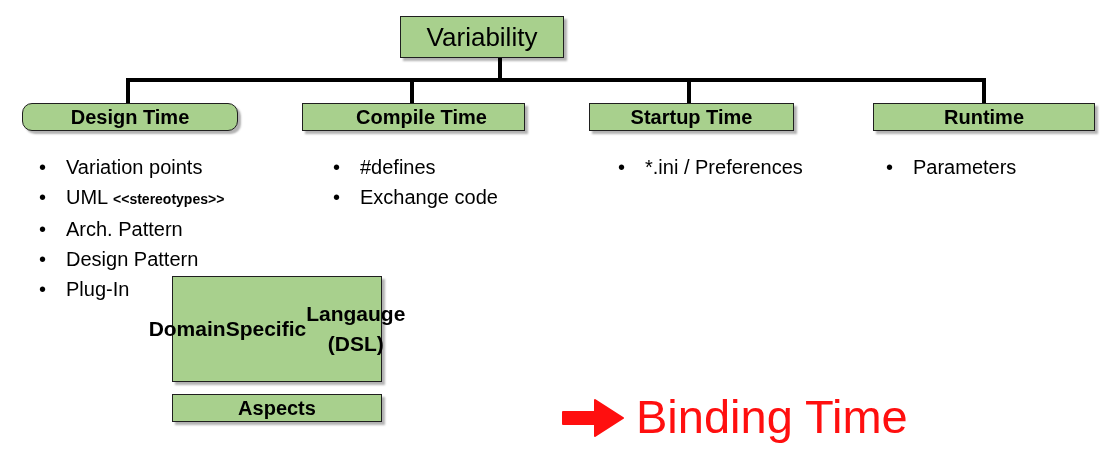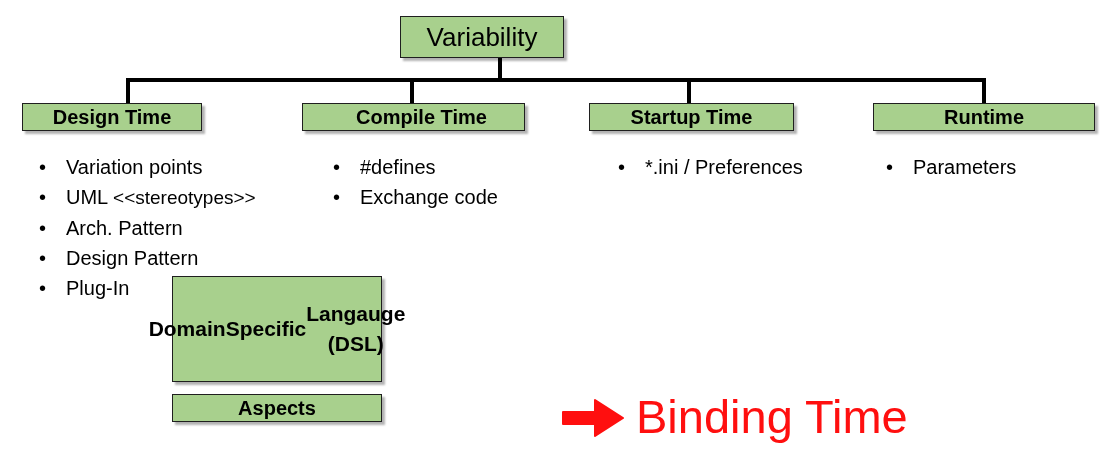--- a/index.html
+++ b/index.html
@@ -18,41 +18,41 @@
     position:absolute;
     box-sizing:border-box;
     background:#a8d08d;
     border:1.5px solid #1f1f1f;
     box-shadow:3px 3px 2px rgba(0,0,0,0.30);
     display:flex;align-items:center;justify-content:center;
     text-align:center;
   }
   #variability-box{left:400px;top:16px;width:164px;height:42px;font-size:26px;}
   .header-box{top:103px;height:28px;font-size:20px;font-weight:bold;}
-  #design-box{left:22px;width:180px;}
+  #design-box{left:22px;width:216px;border-radius:10px;}
   #compile-box{left:302px;width:223px;padding-left:16px;}
   #startup-box{left:589px;width:205px;}
   #runtime-box{left:873px;width:222px;}
   #dsl-box{left:172px;top:276px;width:210px;height:106px;font-size:21px;font-weight:bold;flex-direction:row;line-height:30px;}
   #aspects-box{left:172px;top:394px;width:210px;height:28px;font-size:20px;font-weight:bold;}
   
   ul.blist{
     position:absolute;list-style:none;margin:0;padding:0;
     font-size:20px;line-height:30px;
   }
   ul.blist li{position:relative;padding-left:30px;}
   ul.blist li::before{
     content:"\2022";
     position:absolute;left:3px;top:0;
   }
   #design-list{left:36px;top:152px;width:262px;}
   #compile-list{left:330px;top:152px;width:260px;}
   #startup-list{left:615px;top:152px;width:210px;}
   #runtime-list{left:883px;top:152px;width:220px;}
-  .item-suffix{font-size:19px;}
+  .item-suffix{font-size:14px;font-weight:bold;}
   
   #binding-arrow{position:absolute;left:562px;top:399px;width:62px;height:38px;}
   #binding-label{
     position:absolute;left:636px;top:389px;
     font-size:47px;line-height:56px;color:#ff0f0f;white-space:nowrap;
   }
 </style>
 </head>
 <body>
 

